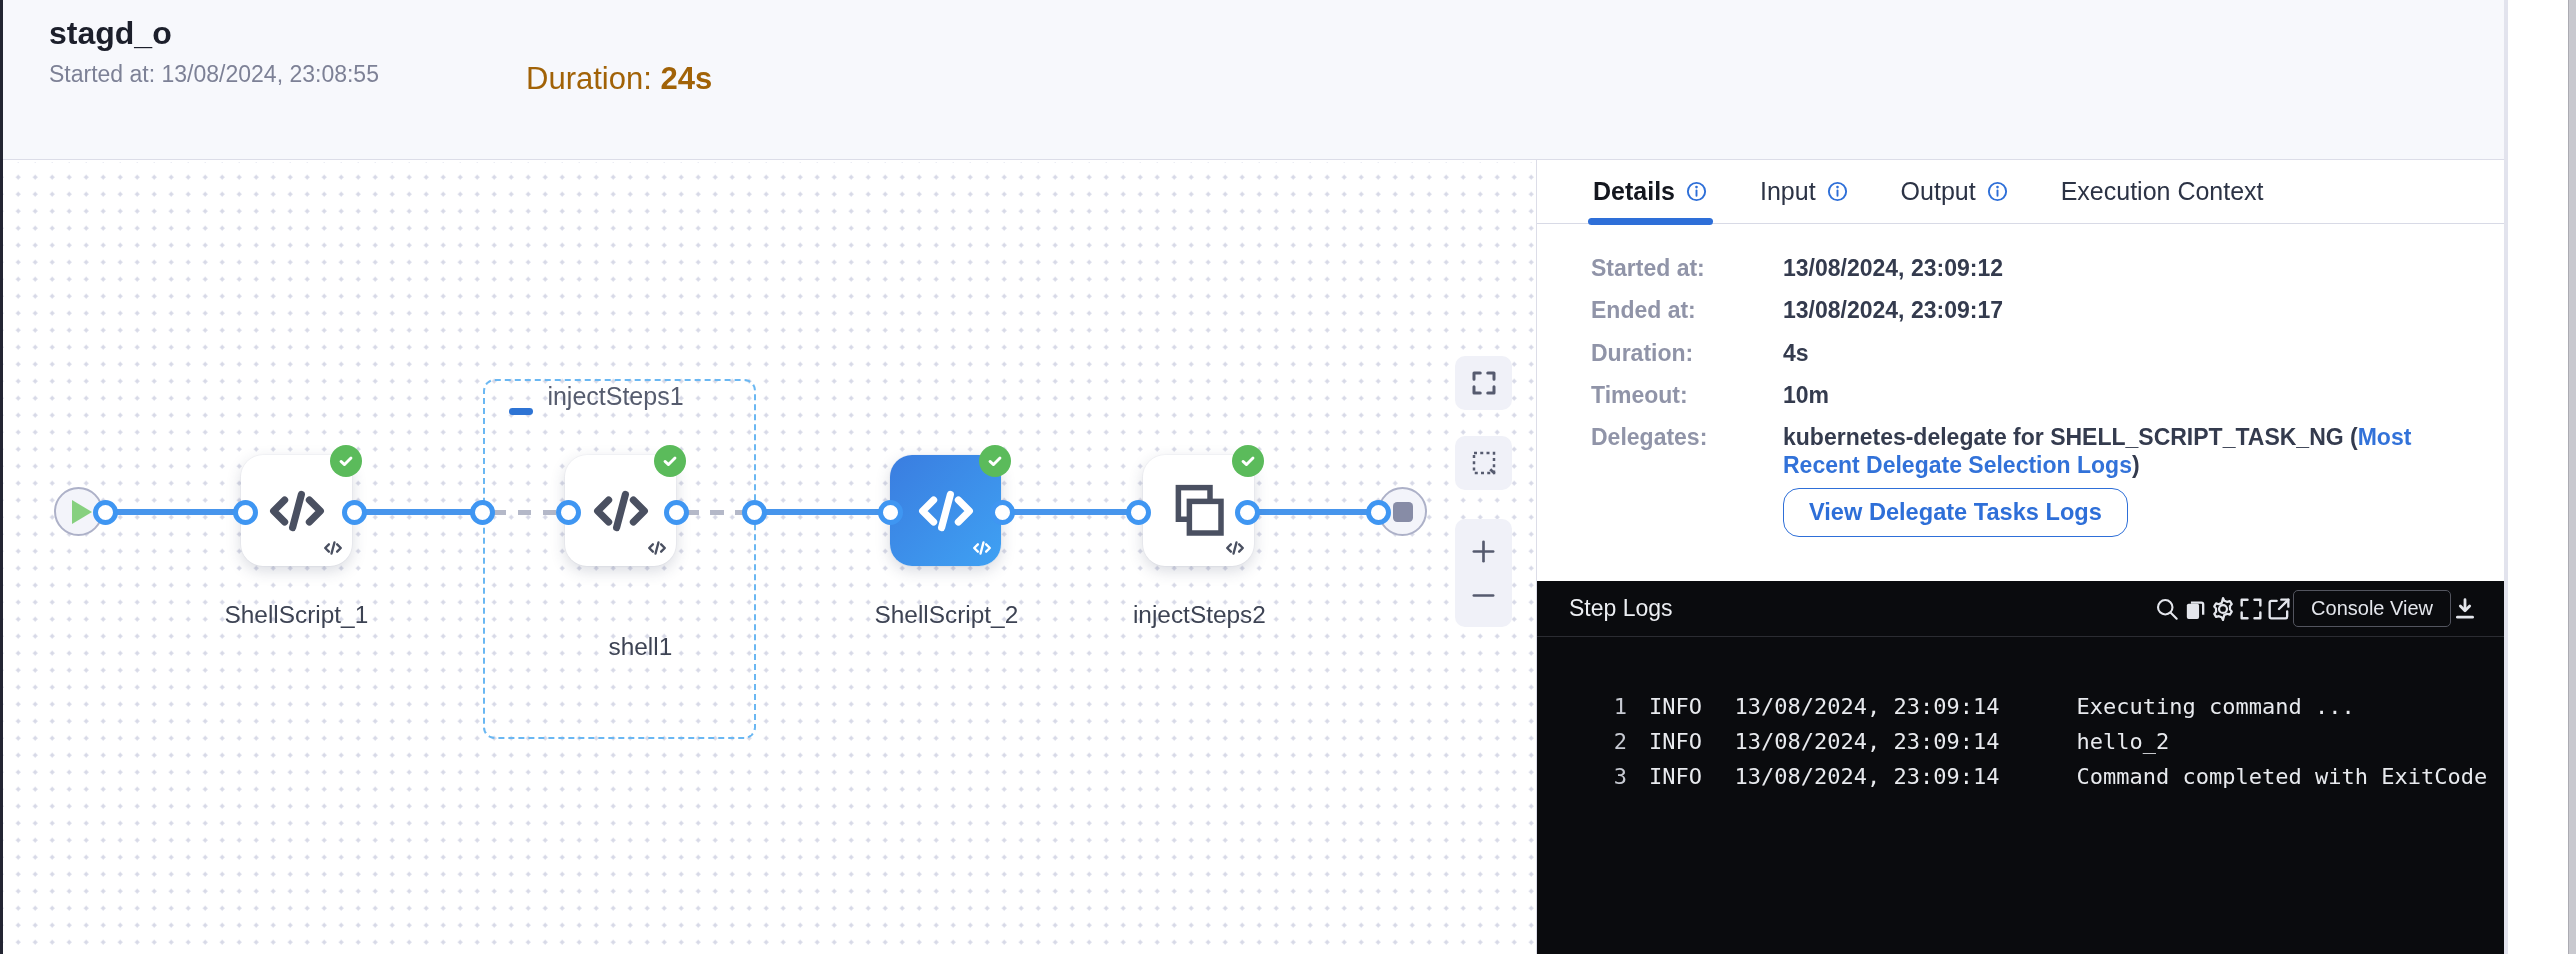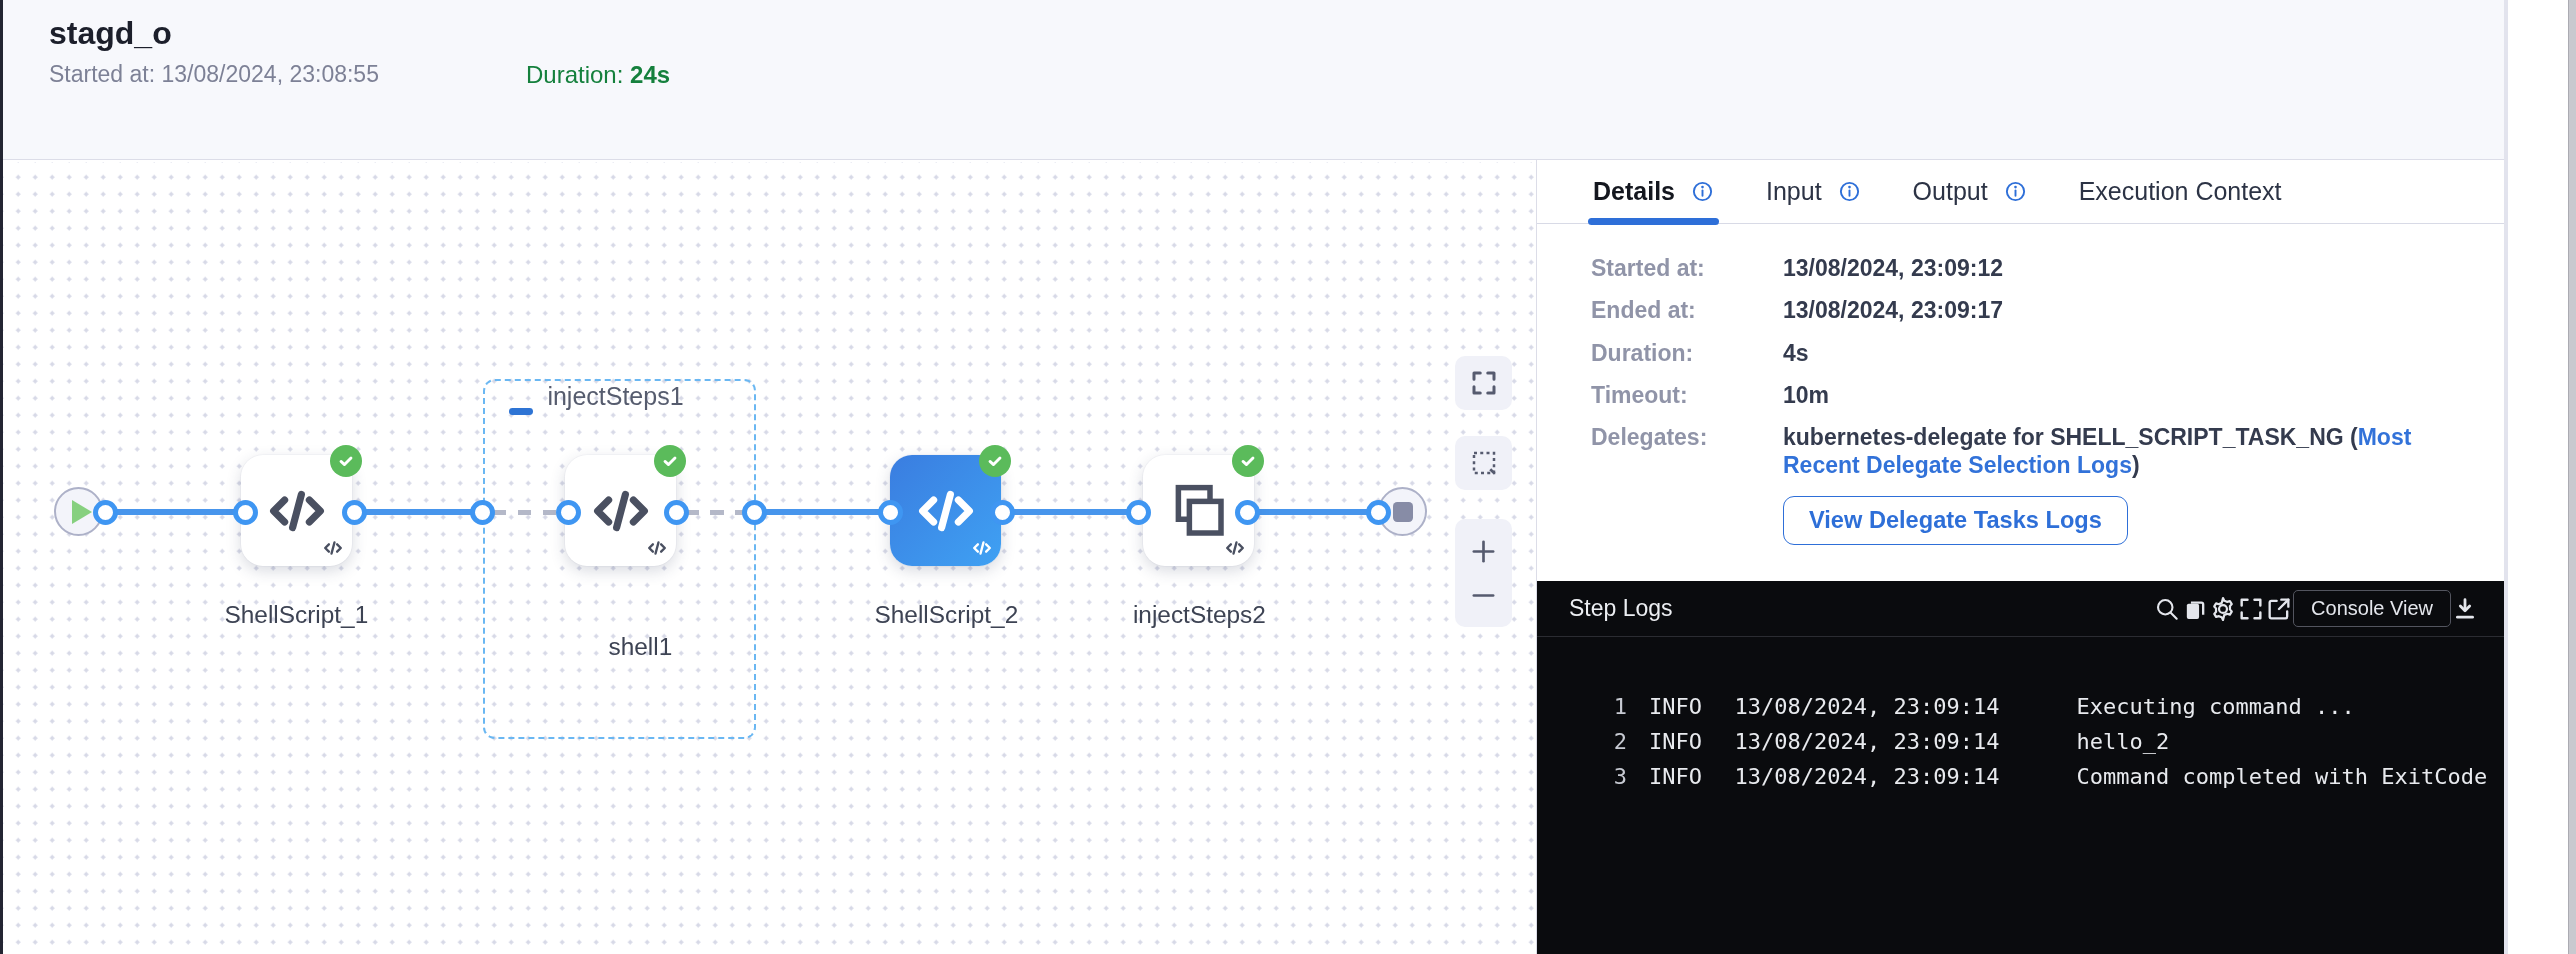--- a/index.html
+++ b/index.html
@@ -8,21 +8,21 @@
   .root { position:relative; width:2576px; height:955px; }
 
   
   .left-edge { position:absolute; left:0; top:0; width:3.4px; height:100%; background:#232532; z-index:9; }
 
   
   .topbar { position:absolute; left:0; top:0; width:2576px; height:160px;
             background:#f7f8fc; border-bottom:1.7px solid #dcdde8; z-index:5; }
   .stage-title { position:absolute; left:49px; top:15px; font-size:32px; font-weight:700; color:#1c1f2b; }
   .topbar-meta { position:absolute; left:49px; top:61px; font-size:23px; color:#7d8196; }
-  .meta-duration { position:absolute; left:526px; top:61px; font-size:24px; color:#15803d; }
+  .meta-duration { position:absolute; left:526px; top:61px; font-size:31px; color:#a16207; }
 
   
   .canvas { position:absolute; left:3.4px; top:162px; width:1533px; height:793px; background:#fff;
             background-image:radial-gradient(#d7d9e7 2px, transparent 2.1px);
             background-size:17px 17px; background-position:6.7px 6.7px; overflow:hidden; }
 
   .h-line { position:absolute; height:5.9px; border-radius:3.4px; background:#4795ec; top:347px; }
   .h-dash { position:absolute; height:5px; top:348px;
             background-image:repeating-linear-gradient(90deg,#b4b8c8 0 13.5px,transparent 13.5px 25px); }
   .port { position:absolute; width:25px; height:25px; border-radius:50%; background:#fff;
@@ -60,34 +60,34 @@
   #btn-fit { top:194px; height:54px; }
   #btn-marquee { top:274px; height:54px; }
   #btn-zoom { top:357px; height:108px; gap:15px; }
   #btn-zoom svg { width:29px; height:29px; }
 
   
   .panel { position:absolute; left:1536px; top:160px; width:968px; height:795px; background:#fff;
            border-left:1.7px solid #dcdde8; z-index:6; }
   .tabs { position:relative; display:flex; align-items:center; height:64px; padding-left:56px;
           gap:52px; border-bottom:1.7px solid #d8dae6; background:#fff; }
-  .tab { position:relative; display:flex; align-items:center; gap:16px; height:100%;
+  .tab { position:relative; display:flex; align-items:center; gap:10px; height:100%;
          font-size:25px; font-weight:500; color:#2c3345; cursor:pointer; }
   .tab.active { font-weight:700; color:#14171f; }
   .tab .info { color:#2e6fd8; width:23px; height:23px; }
   .tab .underline { position:absolute; left:-5px; right:-5px; bottom:-1.7px; height:6.7px;
                     border-radius:5px; background:#2e6fd8; }
 
   .details { padding:30px 34px 0 54px; }
   .drow { display:flex; margin-bottom:14.3px; font-size:23px; line-height:28px; }
   .dlabel { width:192px; flex:none; color:#9094a8; font-weight:600; }
   .dvalue { color:#343b4e; font-weight:700; }
   .dvalue a { color:#3272d9; font-weight:700; text-decoration:none; }
-  .delegate-btn { display:inline-block; margin-top:17px; padding:10px 25px; font-size:23.6px; font-weight:600;
-                  color:#2e6fd8; background:#fff; border:1.7px solid #2e6fd8; border-radius:11px; cursor:pointer;
+  .delegate-btn { display:inline-block; margin-top:9px; padding:10px 25px; font-size:23.6px; font-weight:600;
+                  color:#2e6fd8; background:#fff; border:1.7px solid #2e6fd8; border-radius:16px; cursor:pointer;
                   font-family:"Liberation Sans", sans-serif; }
 
   
   .steplogs { position:absolute; left:0; right:0; top:421px; bottom:0; background:#0a0b0e; }
   .sl-head { display:flex; align-items:center; height:56px; padding:0 25px 0 32px;
              border-bottom:1.7px solid #2b2c32; }
   .sl-title { font-size:23px; color:#eceef2; }
   .sl-tools { margin-left:auto; display:flex; align-items:center; color:#e4e6ec; }
   .sl-tools svg { width:28px; height:28px; display:block; }
   .console-btn { font-size:20px; color:#e4e6ec; border:1.7px solid #53555f; border-radius:5px;

